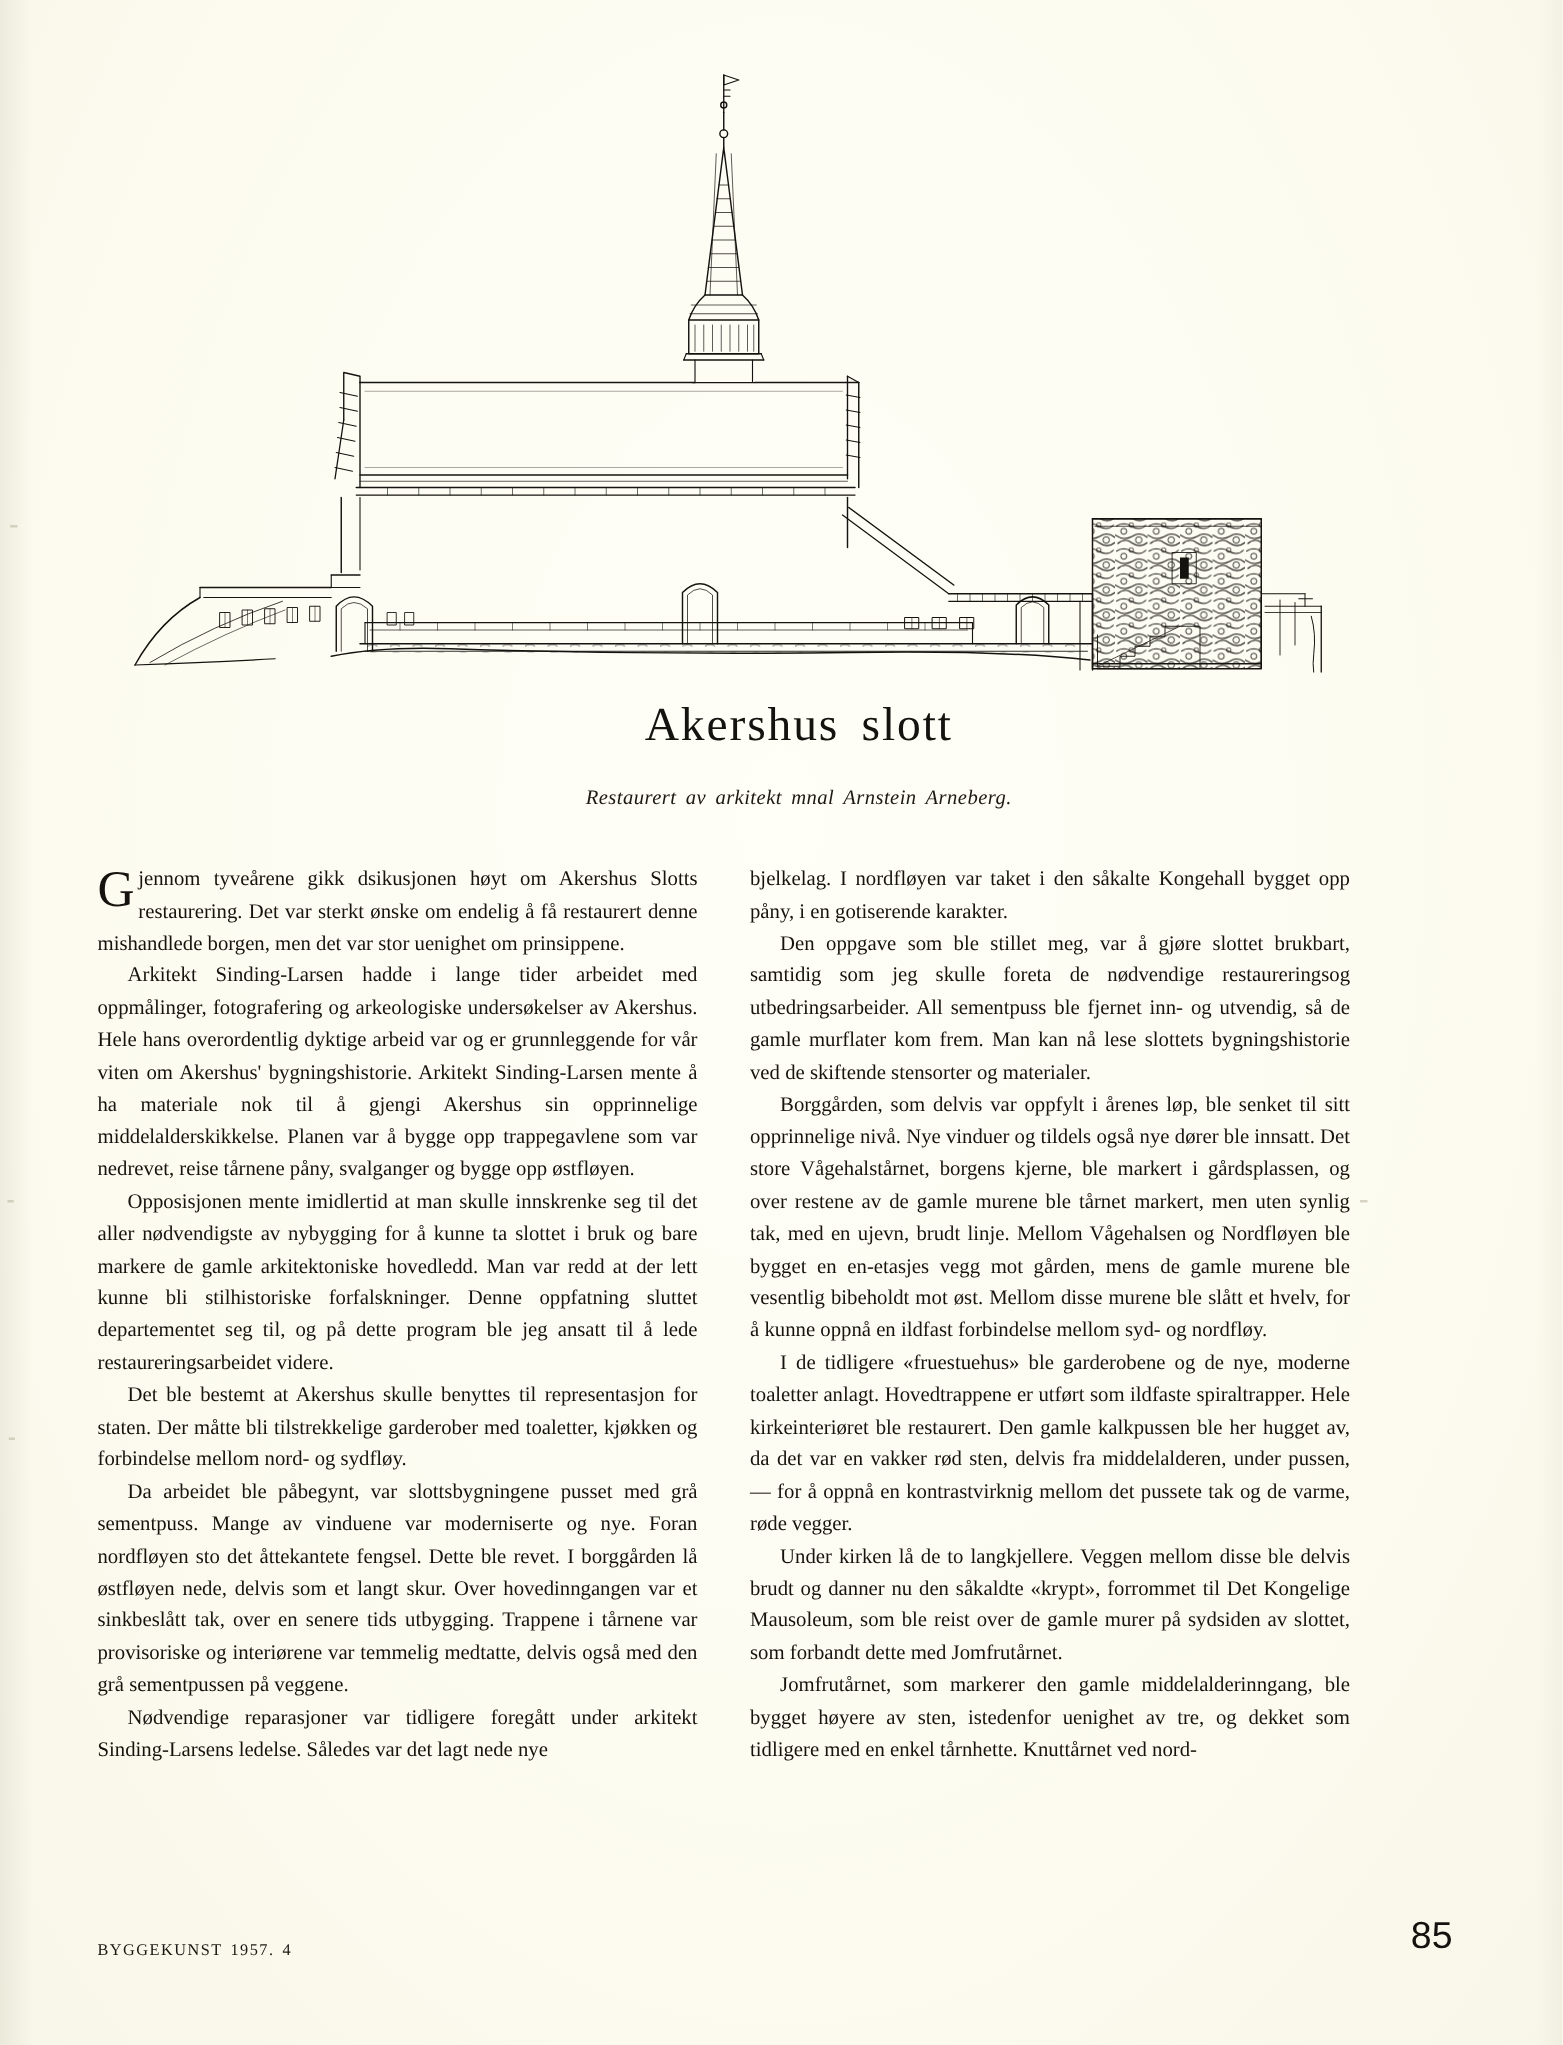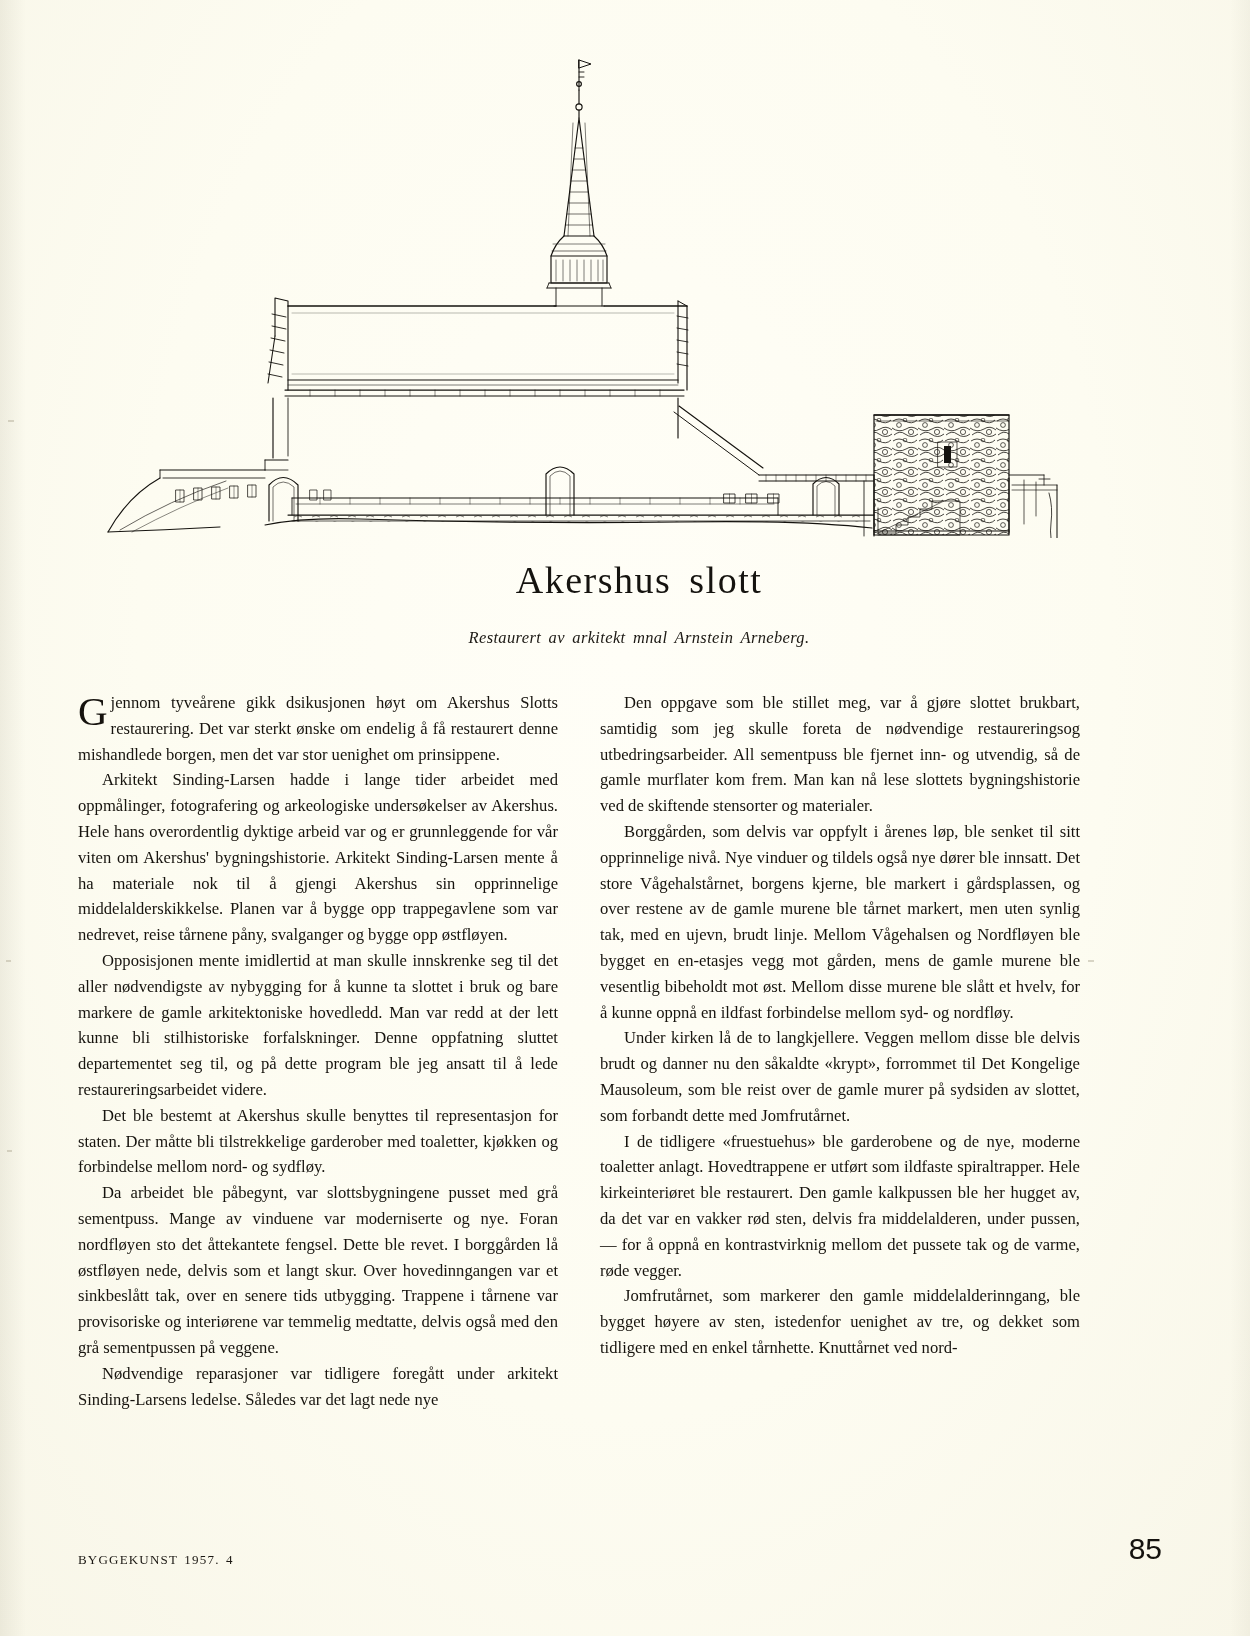--- a/index.html
+++ b/index.html
@@ -353,22 +353,23 @@
     <p class="first">
       <span class="dropcap">G</span><span>jennom tyveårene gikk dsikusjonen høyt om Akershus Slotts restaurering. Det var sterkt ønske om endelig å få restaurert denne mishandlede borgen, men det var stor uenighet om prinsippene.</span>
     </p>
     <p>Arkitekt Sinding-Larsen hadde i lange tider arbeidet med oppmålinger, fotografering og arkeologiske undersøkelser av Akershus. Hele hans overordentlig dyktige arbeid var og er grunnleggende for vår viten om Akershus' bygningshistorie. Arkitekt Sinding-Larsen mente å ha materiale nok til å gjengi Akershus sin opprinnelige middelalderskikkelse. Planen var å bygge opp trappegavlene som var nedrevet, reise tårnene påny, svalganger og bygge opp østfløyen.</p>
     <p>Opposisjonen mente imidlertid at man skulle innskrenke seg til det aller nødvendigste av nybygging for å kunne ta slottet i bruk og bare markere de gamle arkitektoniske hovedledd. Man var redd at der lett kunne bli stilhistoriske forfalskninger. Denne oppfatning sluttet departementet seg til, og på dette program ble jeg ansatt til å lede restaureringsarbeidet videre.</p>
     <p>Det ble bestemt at Akershus skulle benyttes til representasjon for staten. Der måtte bli tilstrekkelige garderober med toaletter, kjøkken og forbindelse mellom nord- og sydfløy.</p>
     <p>Da arbeidet ble påbegynt, var slottsbygningene pusset med grå sementpuss. Mange av vinduene var moderniserte og nye. Foran nordfløyen sto det åttekantete fengsel. Dette ble revet. I borggården lå østfløyen nede, delvis som et langt skur. Over hovedinngangen var et sinkbeslått tak, over en senere tids utbygging. Trappene i tårnene var provisoriske og interiørene var temmelig medtatte, delvis også med den grå sementpussen på veggene.</p>
     <p>Nødvendige reparasjoner var tidligere foregått under arkitekt Sinding-Larsens ledelse. Således var det lagt nede nye</p>
   </div>
   <div class="col">
+    <p class="no-indent">bjelkelag. I nordfløyen var taket i den såkalte Kongehall bygget opp påny, i en gotiserende karakter.</p>
     <p>Den oppgave som ble stillet meg, var å gjøre slottet brukbart, samtidig som jeg skulle foreta de nødvendige restaureringsog utbedringsarbeider. All sementpuss ble fjernet inn- og utvendig, så de gamle murflater kom frem. Man kan nå lese slottets bygningshistorie ved de skiftende stensorter og materialer.</p>
     <p>Borggården, som delvis var oppfylt i årenes løp, ble senket til sitt opprinnelige nivå. Nye vinduer og tildels også nye dører ble innsatt. Det store Vågehalstårnet, borgens kjerne, ble markert i gårdsplassen, og over restene av de gamle murene ble tårnet markert, men uten synlig tak, med en ujevn, brudt linje. Mellom Vågehalsen og Nordfløyen ble bygget en en-etasjes vegg mot gården, mens de gamle murene ble vesentlig bibeholdt mot øst. Mellom disse murene ble slått et hvelv, for å kunne oppnå en ildfast forbindelse mellom syd- og nordfløy.</p>
+    <p>I de tidligere «fruestuehus» ble garderobene og de nye, moderne toaletter anlagt. Hovedtrappene er utført som ildfaste spiraltrapper. Hele kirkeinteriøret ble restaurert. Den gamle kalkpussen ble her hugget av, da det var en vakker rød sten, delvis fra middelalderen, under pussen, — for å oppnå en kontrastvirknig mellom det pussete tak og de varme, røde vegger.</p>
     <p>Under kirken lå de to langkjellere. Veggen mellom disse ble delvis brudt og danner nu den såkaldte «krypt», forrommet til Det Kongelige Mausoleum, som ble reist over de gamle murer på sydsiden av slottet, som forbandt dette med Jomfrutårnet.</p>
-    <p>I de tidligere «fruestuehus» ble garderobene og de nye, moderne toaletter anlagt. Hovedtrappene er utført som ildfaste spiraltrapper. Hele kirkeinteriøret ble restaurert. Den gamle kalkpussen ble her hugget av, da det var en vakker rød sten, delvis fra middelalderen, under pussen, — for å oppnå en kontrastvirknig mellom det pussete tak og de varme, røde vegger.</p>
     <p>Jomfrutårnet, som markerer den gamle middelalderinngang, ble bygget høyere av sten, istedenfor uenighet av tre, og dekket som tidligere med en enkel tårnhette. Knuttårnet ved nord-</p>
   </div>
 </div>
 
 <div class="footer-left">BYGGEKUNST 1957. 4</div>
 <div class="footer-page">85</div>
 
 </body></html>

